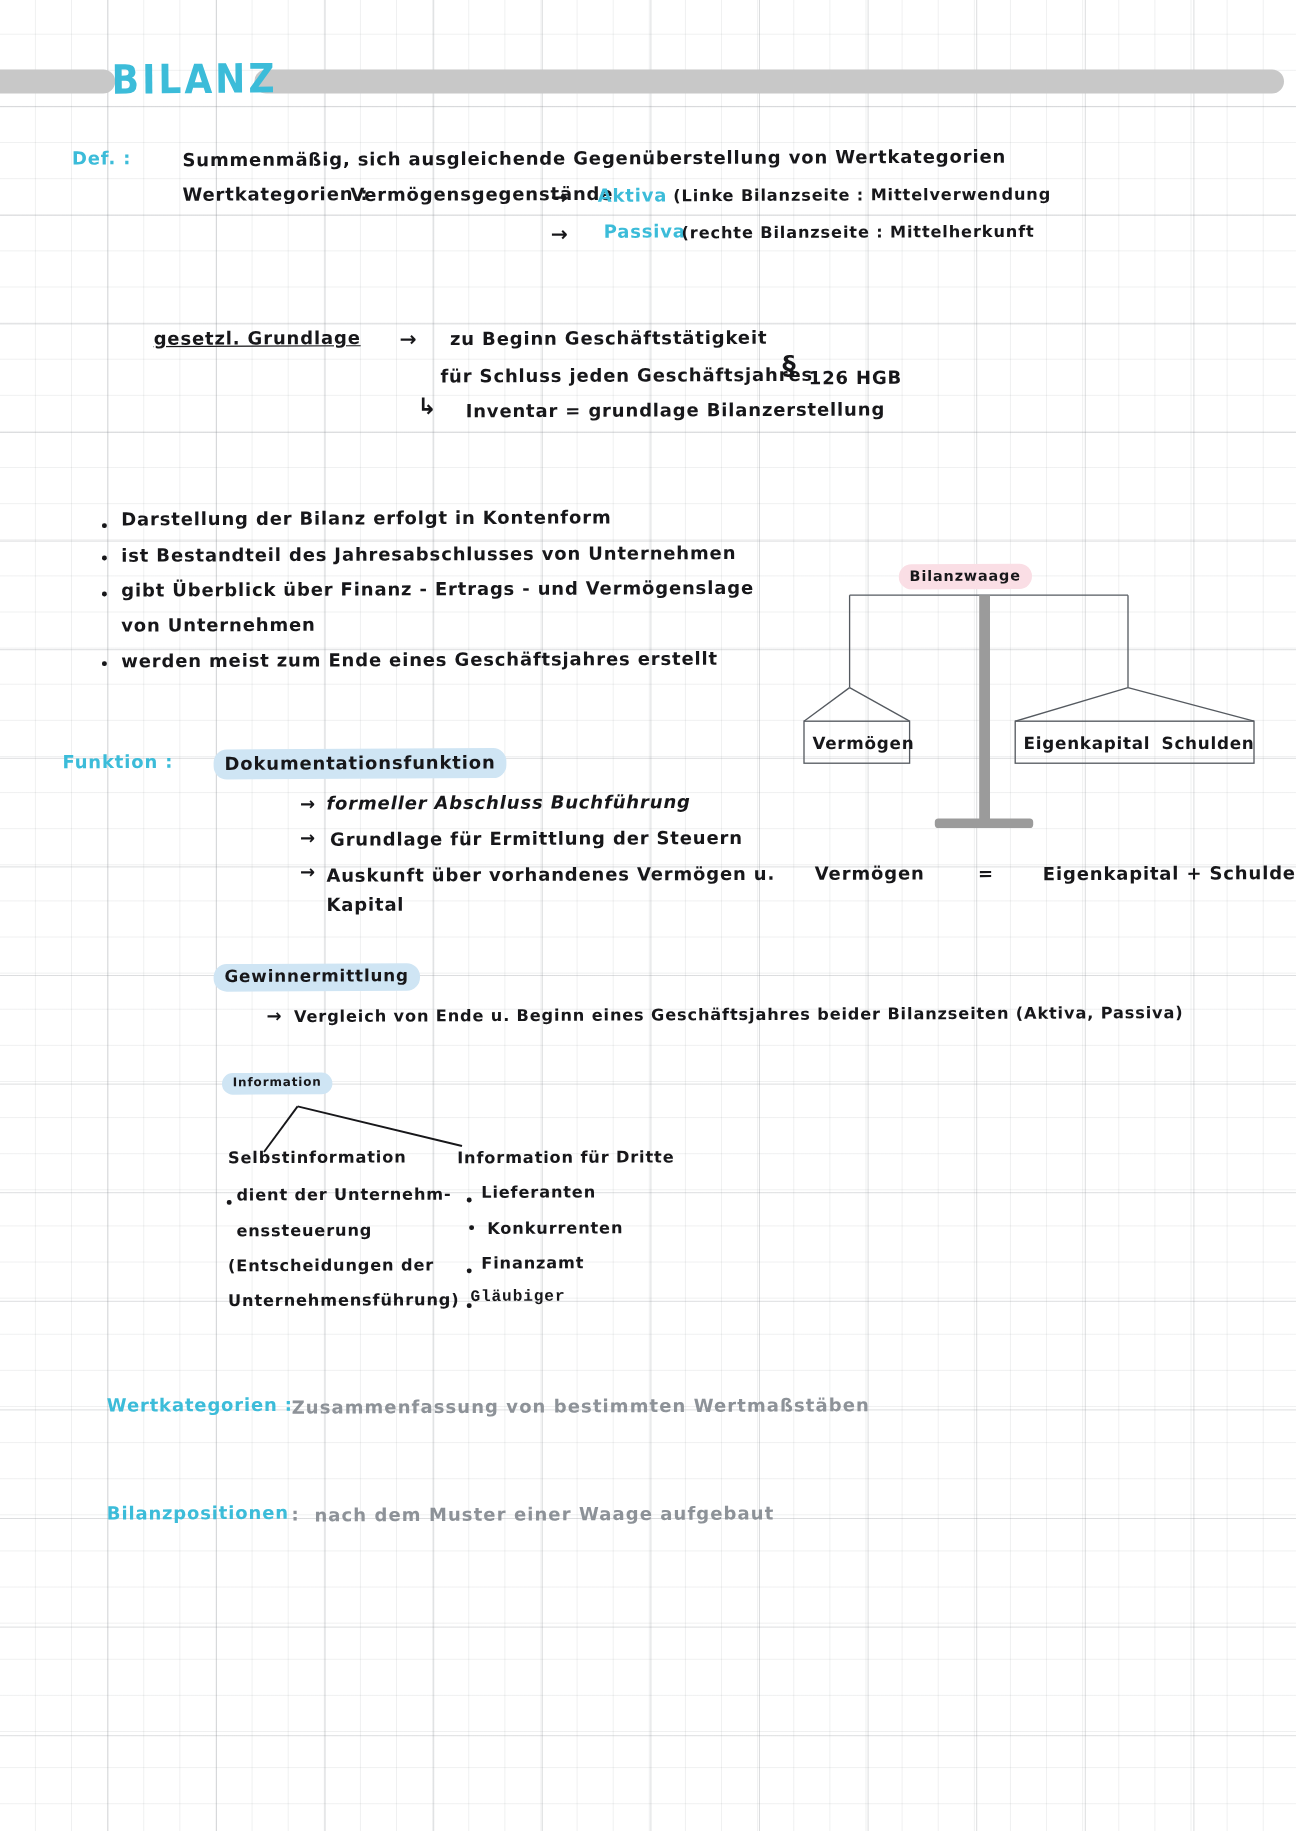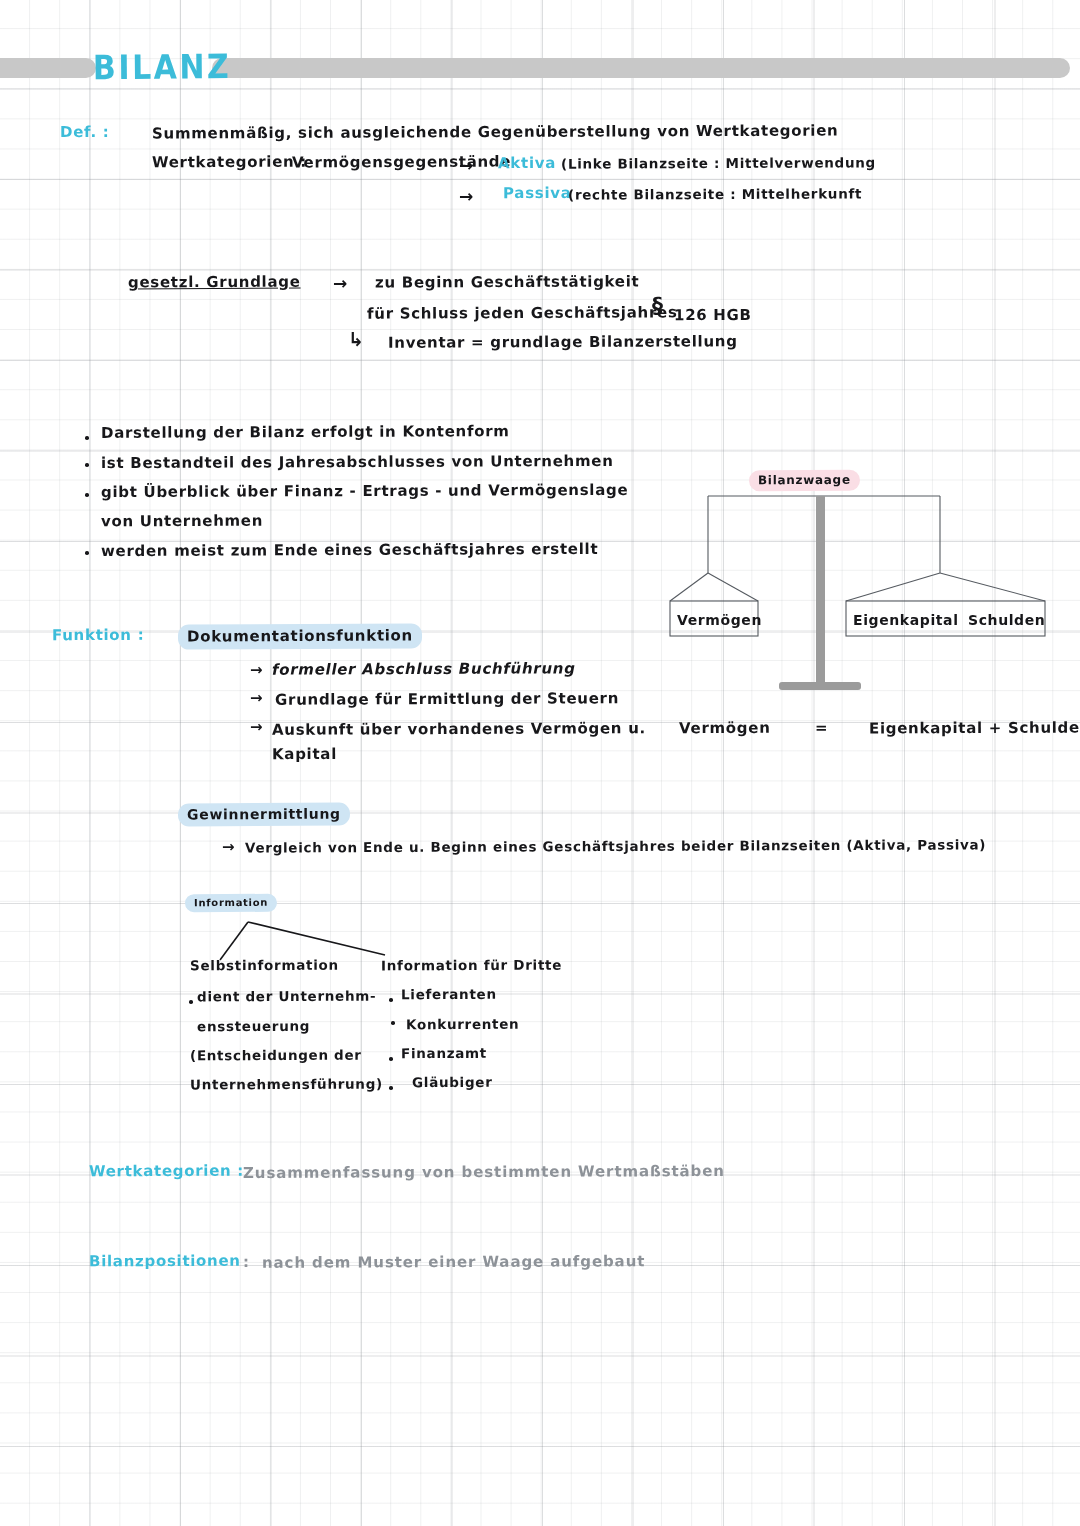--- a/index.html
+++ b/index.html
@@ -255,21 +255,21 @@
   <div class="bullet" style="left:389px; top:998px;"></div>
   <div class="hw sm" style="left:401px; top:987px;">Lieferanten</div>
 
   <div class="bullet" style="left:391px; top:1021px;"></div>
   <div class="hw sm" style="left:406px; top:1017px;text-align:center;">Konkurrenten</div>
 
   <div class="bullet" style="left:389px; top:1057px;"></div>
   <div class="hw sm" style="left:401px; top:1046px;">Finanzamt</div>
 
   <div class="bullet" style="left:389px; top:1086px;"></div>
-  <div class="hw sm" style="left:412px; top:1075px;">Gläubiger</div>
+  <div class="hw sm" style="left:392px; top:1075px;font-family:Liberation Mono, monospace;">Gläubiger</div>
 
   <div class="hw cyan" style="left:89px; top:1163px;">Wertkategorien :</div>
   <div class="hw grey" style="left:243px; top:1164px;">Zusammenfassung  von  bestimmten  Wertmaßstäben</div>
 
   <div class="hw cyan" style="left:89px; top:1253px;">Bilanzpositionen</div>
   <div class="hw grey" style="left:243px; top:1254px;">:</div>
   <div class="hw grey" style="left:262px; top:1254px;">nach dem Muster einer Waage aufgebaut</div>
 
 </div>
 

